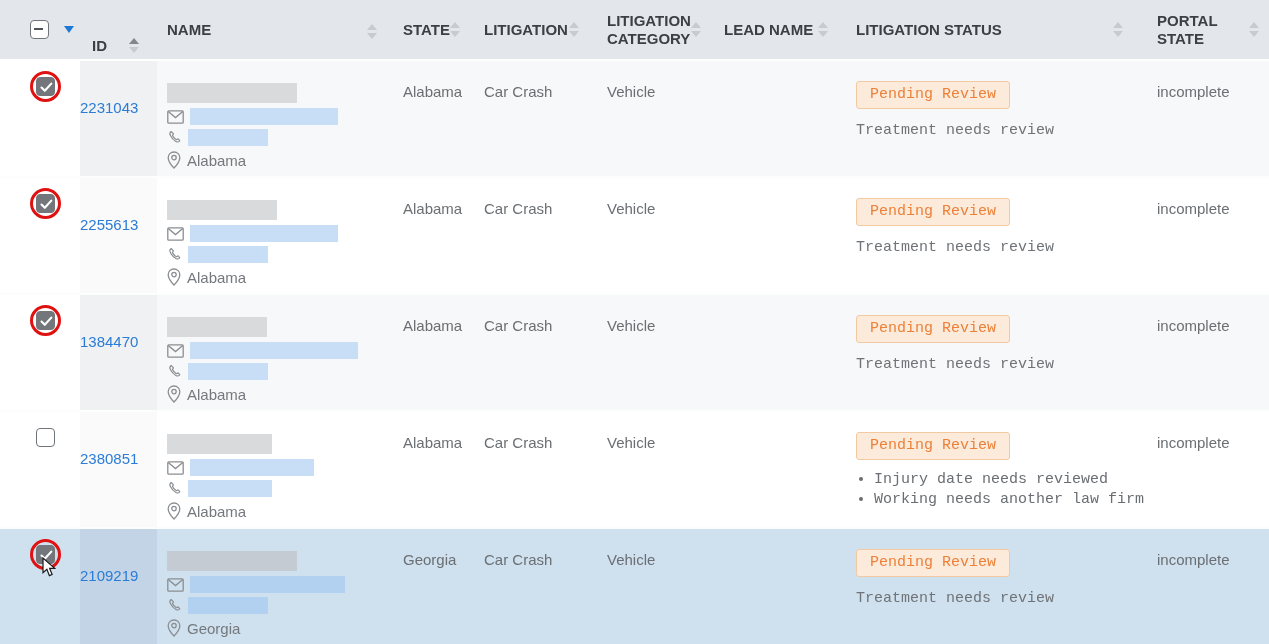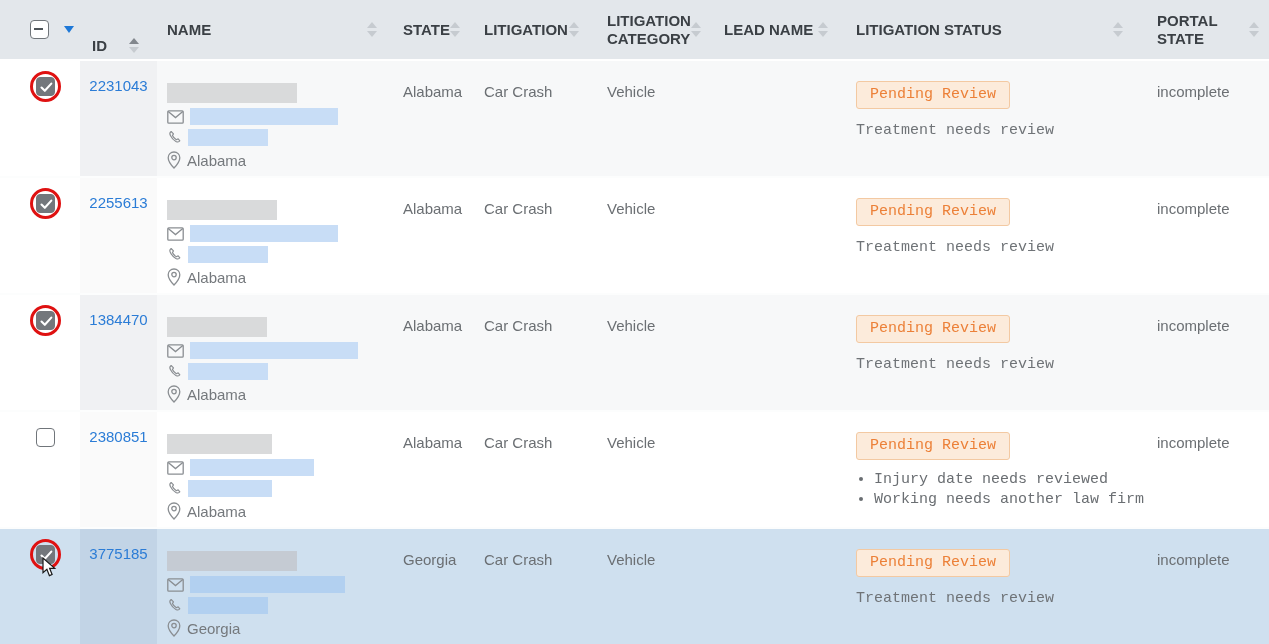--- a/index.html
+++ b/index.html
@@ -7,21 +7,21 @@
     font-family:"Liberation Sans", sans-serif; }
   table { border-collapse:collapse; table-layout:fixed; width:1269px; }
 
   
   thead th { background:#e3e7eb; height:60px; vertical-align:middle;
     border-bottom:2px solid #ffffff; font-size:15px; font-weight:bold;
     color:#3b4045; text-align:left; }
   .th-inner { display:flex; align-items:center; justify-content:space-between; line-height:18px; }
   th.col-select .th-inner { justify-content:flex-start; gap:15px; padding-left:30px; }
   th.col-id .th-inner { padding:0 18px 0 12px;margin-top:32px; }
-  th.col-name .th-inner { padding:0 26px 0 10px; }
+  th.col-name .th-inner { padding:0 26px 0 10px;align-items:flex-end; }
   th.col-state .th-inner, th.col-lit .th-inner, th.col-cat .th-inner,
   th.col-rank .th-inner { padding-right:28px; }
   th.col-acq .th-inner { padding-right:34px; }
   th.col-portal .th-inner { padding-right:10px; }
 
   .sort { display:flex; flex-direction:column; gap:3px; }
   .arr { width:0; height:0; border-left:5px solid transparent; border-right:5px solid transparent; }
   .arr.up { border-bottom:6px solid #c6cbd0; }
   .arr.down { border-top:6px solid #c6cbd0; }
   .arr.up.active { border-bottom-color:#82878d; }
@@ -34,21 +34,21 @@
   .cb.checked svg { position:absolute; left:2.5px; top:3.5px; }
   .caret-down { width:0; height:0; border-left:5.5px solid transparent;
     border-right:5.5px solid transparent; border-top:7px solid #1e78d7; }
 
   
   tbody td { vertical-align:top; padding-top:22px; font-size:15px; color:#6b6f73;
     border-top:2px solid #fcfdfd; }
   tbody tr { height:117px; }
   tr.r4 { height:124px; }
   td.cb-cell { padding:16px 0 0 36px; background:#fff; }
-  td.id-cell { padding-top:16px; text-align:center; background:#fafafa; }
+  td.id-cell { padding-top:38px; background:#fafafa; }
   td.name-cell { padding-left:10px; padding-top:22px; }
   td.acq-cell { padding-top:20px;font-family:Liberation Mono, monospace; }
   tr.striped td { background:#f7f8f9; }
   tr.striped td.id-cell { background:#f0f1f3; }
   tr.striped td.cb-cell { background:#fff; }
   tr.selected td { background:#cfe0ef; }
   tr.selected td.id-cell { background:#c2d4e6; }
   tr.selected td.cb-cell { background:#cfe0ef; }
 
   .id-link { color:#2b7cd6; text-decoration:none; font-size:15px; }
@@ -367,21 +367,21 @@
               <svg width="13" height="11" viewBox="0 0 13 11">
                 <polyline points="1.5,5.5 4.8,8.8 11.3,1.6" fill="none" stroke="#fff" stroke-width="2.1" stroke-linecap="round" stroke-linejoin="round"></polyline>
               </svg>
             </div>
         <svg class="cursor" width="15" height="21" viewBox="0 0 15 21">
               <path d="M1 1 L1 15.6 L4.9 12.2 L7.4 18.6 L10.1 17.5 L7.6 11.3 L12.7 11.3 Z" fill="#ffffff" stroke="#1a1a1a" stroke-width="1.2"></path>
             </svg>
       </div>
     </td>
     <td class="id-cell">
-      <a class="id-link" href="#">3775185</a>
+      <a class="id-link" href="#">2109219</a>
     </td>
     <td class="name-cell">
       <div class="redact-name" style="width:130px"></div>
       <div class="line">
             <svg width="17" height="14" viewBox="0 0 17 14">
               <rect x="0.8" y="0.8" width="15.4" height="12.4" rx="1" fill="none" stroke="#8a8e92" stroke-width="1.3"></rect>
               <path d="M1.2 1.6 L8.5 7.6 L15.8 1.6" fill="none" stroke="#8a8e92" stroke-width="1.3"></path>
             </svg>
             <div class="redact-blue" style="width:155px"></div>
           </div>

